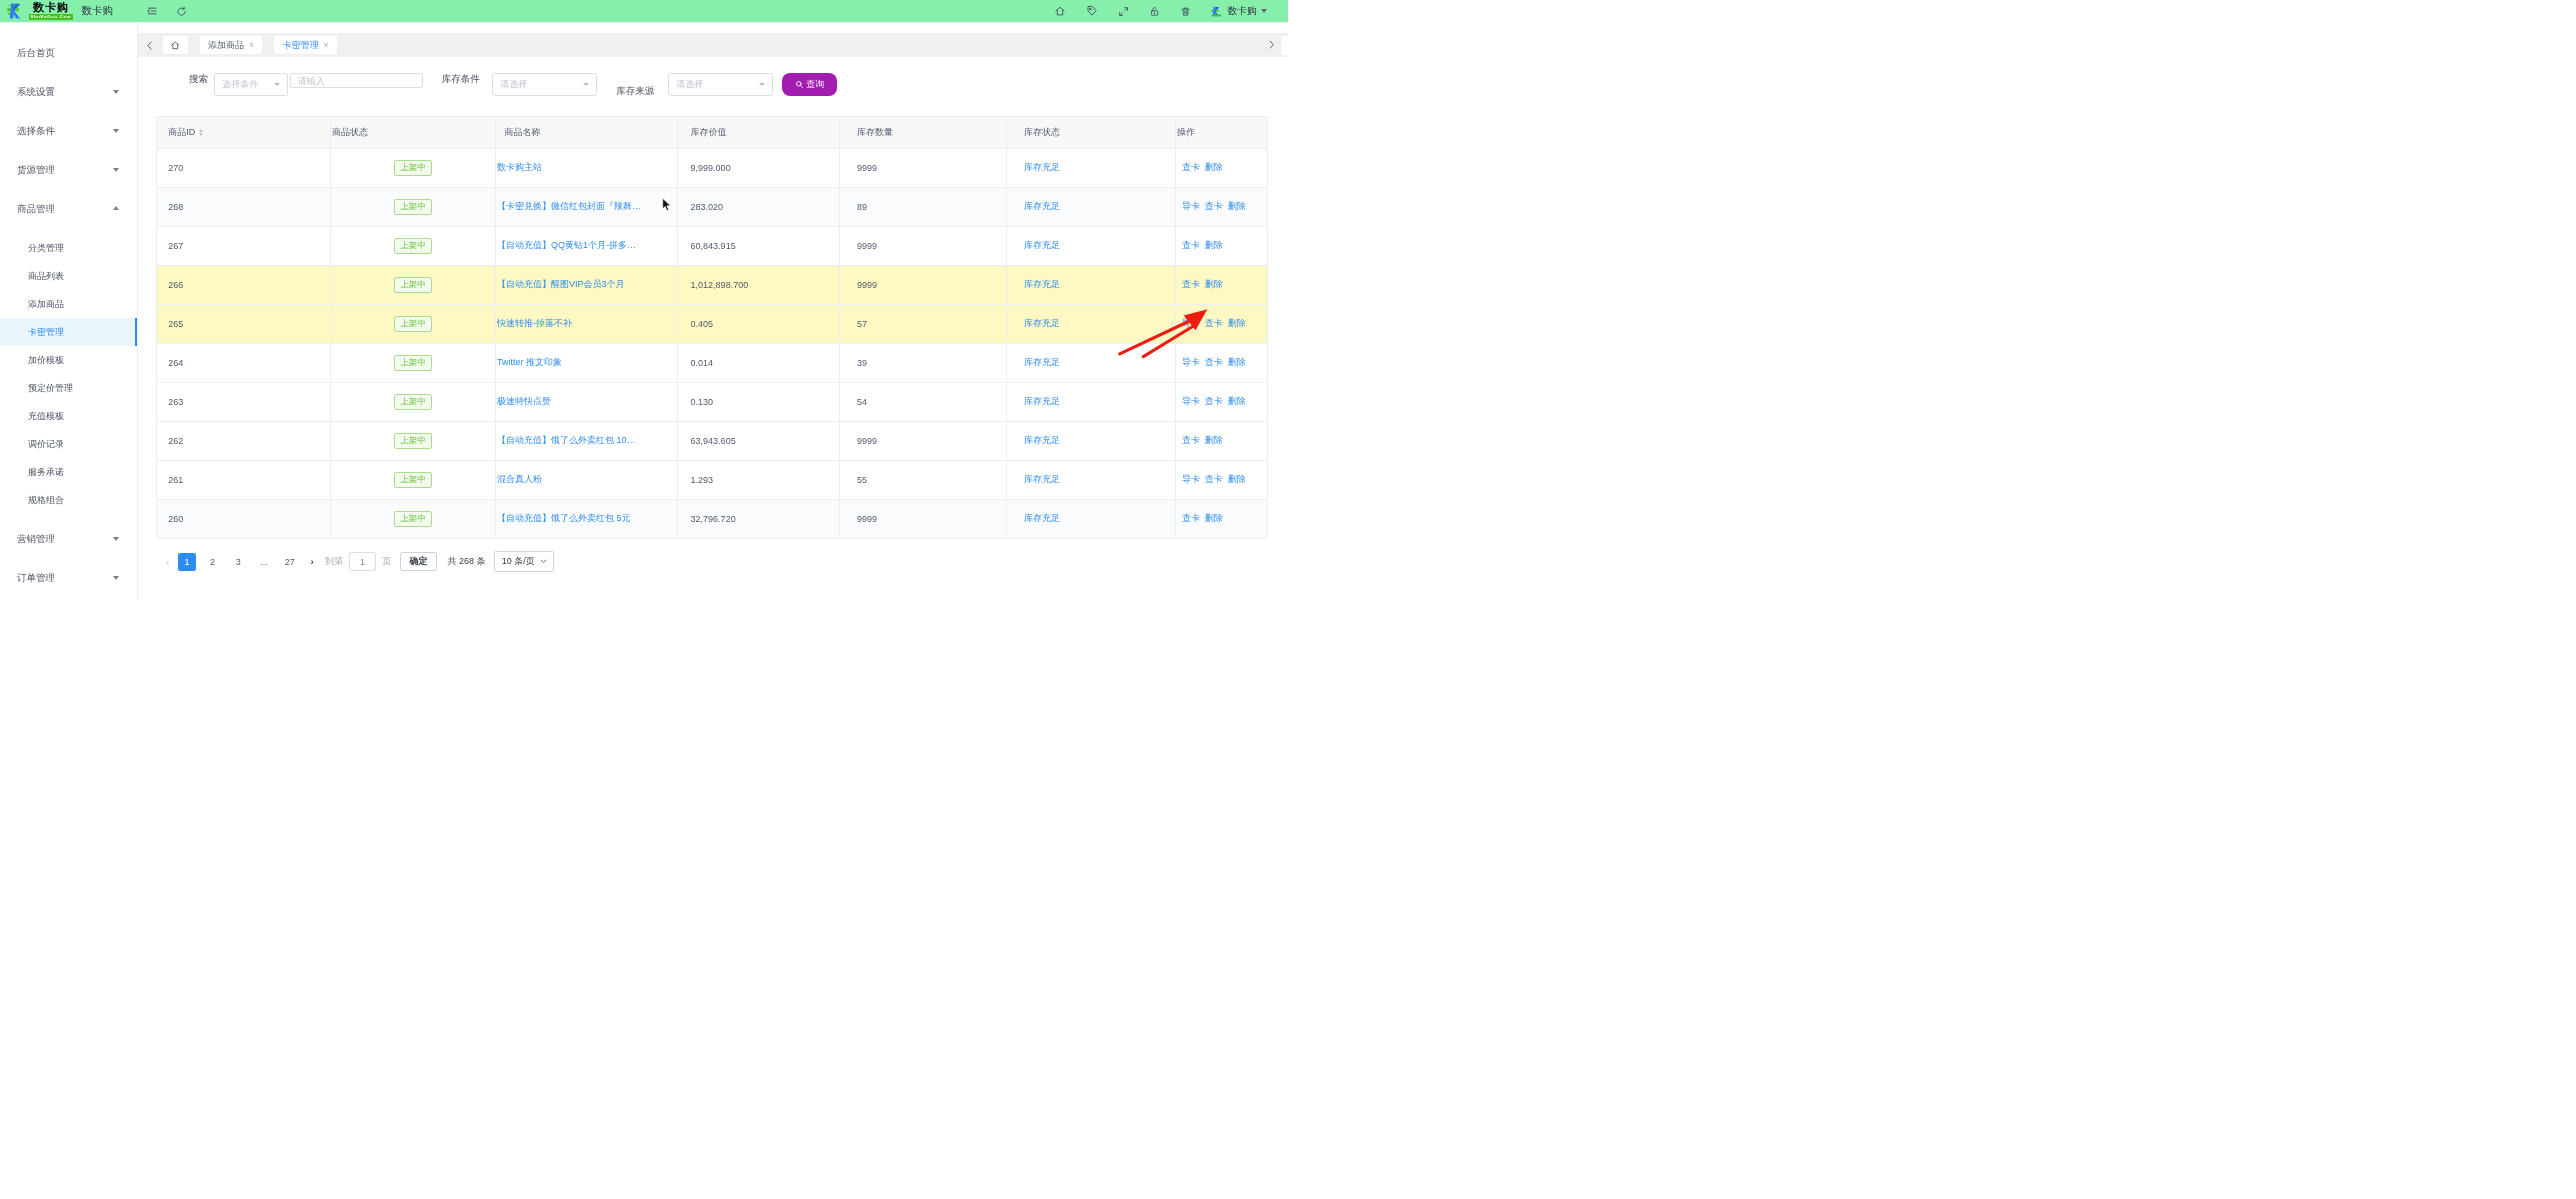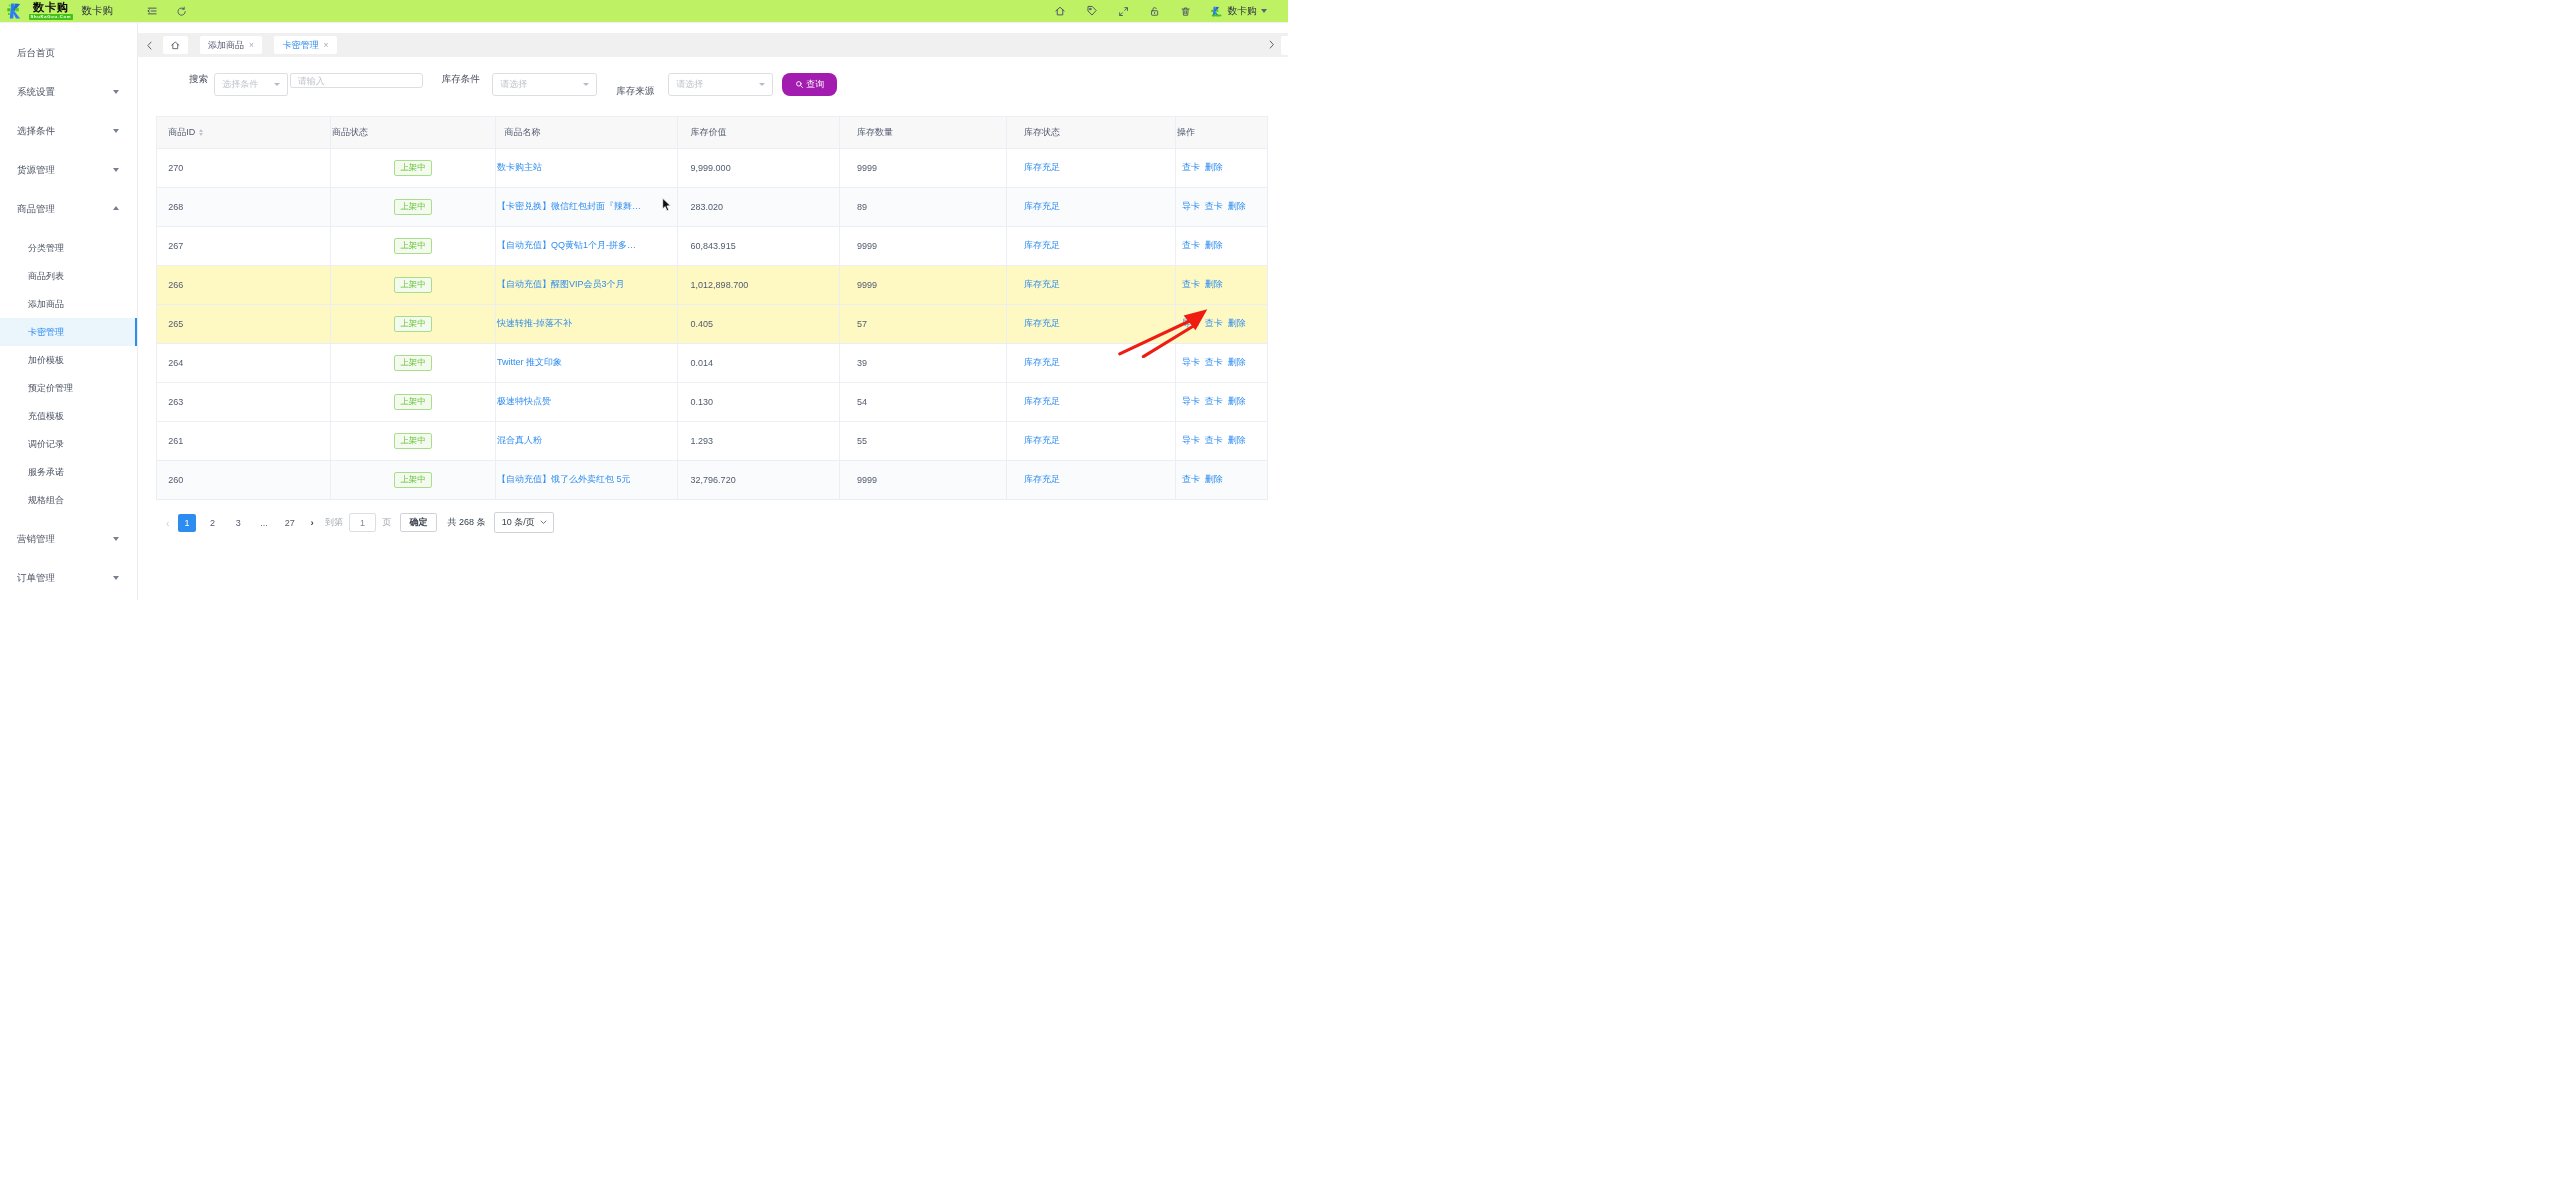--- a/index.html
+++ b/index.html
@@ -5,21 +5,21 @@
   html,body{margin:0;padding:0;}
   body{
     width:1288px;height:600px;position:relative;overflow:hidden;
     background:#fff;color:#515a6e;
     font-family:"Liberation Sans","DejaVu Sans",sans-serif;font-size:9px;
   }
   svg{display:block;}
   .ic{stroke:#4b5566;fill:none;stroke-width:1.3;stroke-linecap:round;stroke-linejoin:round;}
 
   
-  .topbar{position:absolute;top:0;left:0;right:0;height:22.4px;background:#bef264;
+  .topbar{position:absolute;top:0;left:0;right:0;height:22.4px;background:#86efac;
     display:flex;align-items:center;z-index:20;border-bottom:0.7px solid #f0f0f0;
     box-shadow:0 0.7px 2.1px rgba(0,21,41,.04);}
   .logo-wrap{width:138px;display:flex;align-items:center;padding-left:7px;box-sizing:border-box;flex:none;}
   .logo-cal{margin-left:3.5px;display:flex;flex-direction:column;align-items:center;line-height:1;}
   .logo-cal .cal{font-weight:900;font-size:11.2px;color:#0a0a0a;letter-spacing:0.7px;white-space:nowrap;}
   .logo-cal .dom{margin-top:0.7px;background:#45c117;color:#fff;font-size:4.2px;font-weight:bold;
     letter-spacing:0.7px;padding:0.7px 2.1px;border-radius:0.7px;white-space:nowrap;}
   .app-title{font-size:10.5px;color:#2c3340;margin-left:8.4px;white-space:nowrap;}
   .tb-icon{margin-left:18px;cursor:pointer;}
   .tb-icon.first{margin-left:8.4px;}
@@ -407,20 +407,29 @@
       <tr>
         <td class="c-id">263</td>
         <td class="c-status"><span class="tag">上架中</span></td>
         <td class="c-name"><a class="link">极速特快点赞</a></td>
         <td class="c-value">0.130</td>
         <td class="c-qty">54</td>
         <td class="c-stock"><span class="link">库存充足</span></td>
         <td class="c-ops"><a class="link">导卡</a><a class="link">查卡</a><a class="link">删除</a></td>
       </tr>
       <tr>
+        <td class="c-id">262</td>
+        <td class="c-status"><span class="tag">上架中</span></td>
+        <td class="c-name"><a class="link">【自动充值】饿了么外卖红包 10…</a></td>
+        <td class="c-value">63,943.605</td>
+        <td class="c-qty">9999</td>
+        <td class="c-stock"><span class="link">库存充足</span></td>
+        <td class="c-ops"><a class="link">查卡</a><a class="link">删除</a></td>
+      </tr>
+      <tr>
         <td class="c-id">261</td>
         <td class="c-status"><span class="tag">上架中</span></td>
         <td class="c-name"><a class="link">混合真人粉</a></td>
         <td class="c-value">1.293</td>
         <td class="c-qty">55</td>
         <td class="c-stock"><span class="link">库存充足</span></td>
         <td class="c-ops"><a class="link">导卡</a><a class="link">查卡</a><a class="link">删除</a></td>
       </tr>
       <tr class="hovered">
         <td class="c-id">260</td>

